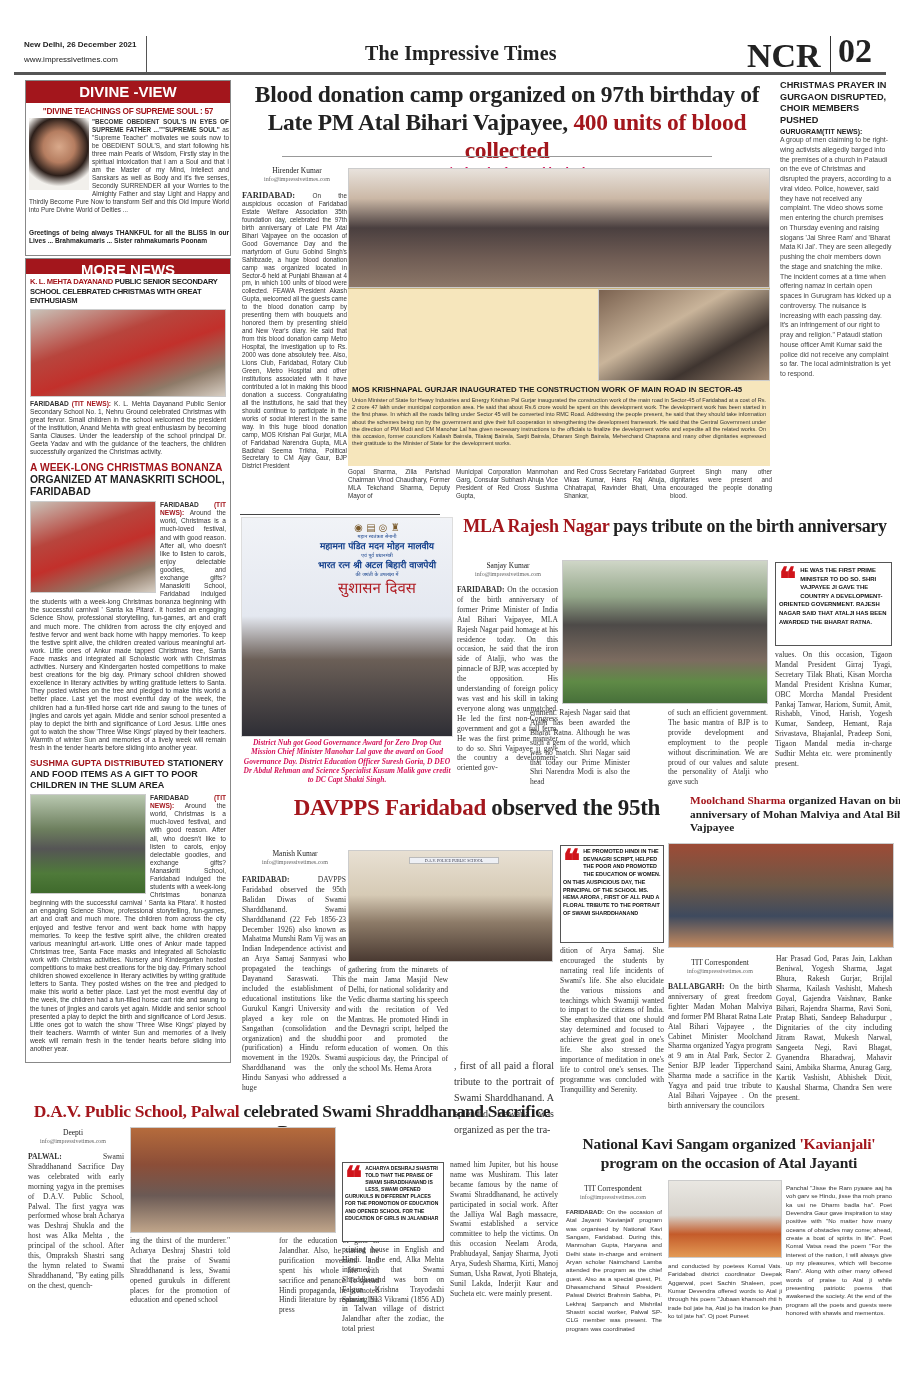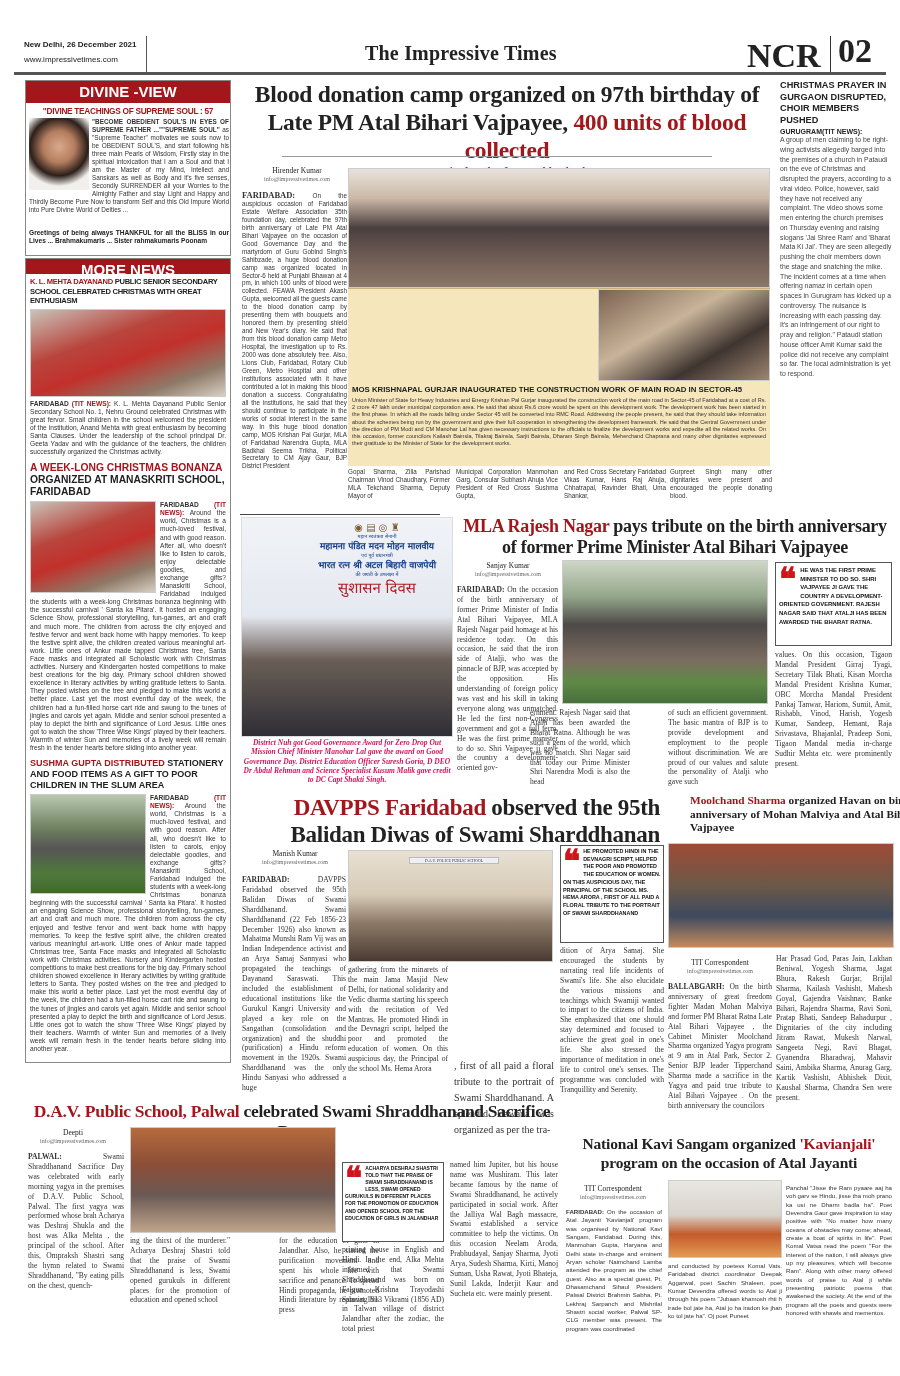--- a/index.html
+++ b/index.html
@@ -125,39 +125,37 @@
     <div style="font-size:5px;">एवं पूर्व प्रधानमंत्री</div>
     <div style="font-size:9px;font-weight:bold;">भारत रत्न श्री अटल बिहारी वाजपेयी</div>
     <div style="font-size:5px;">की जयंती के उपलक्ष्य में</div>
     <div style="font-size:15px;font-weight:normal;color:#b01d24;">सुशासन दिवस</div>
   </div>
 </div>
 <div class="abs pink" style="left:241px;top:738px;width:212px;font-size:7.5px;font-style:italic;font-weight:bold;line-height:9.3px;text-align:center;">District Nuh got Good Governance Award for Zero Drop Out Mission Chief Minister Manohar Lal gave the award on Good Governance Day. District Education Officer Suresh Goria, D DEO Dr Abdul Rehman and Science Specialist Kusum Malik gave credit to DC Capt Shakti Singh.</div>
 
 <div class="abs" style="left:455px;top:516px;width:440px;text-align:center;font-weight:bold;font-size:18px;line-height:21px;letter-spacing:-0.3px;">
   <span class="red">MLA Rajesh Nagar</span><span> pays tribute on the birth anniversary</span><br>
-  <span>of former Prime Minister Atal Bihari Vajpayee</span>
 </div>
 <div class="abs" style="left:458px;top:561px;width:100px;font-size:7.5px;text-align:center;">Sanjay Kumar</div>
 <div class="abs" style="left:458px;top:571px;width:100px;font-size:6px;text-align:center;color:#666;">info@impressivetimes.com</div>
 <div class="abs photo-green" style="left:562px;top:560px;width:206px;height:144px;border:1px solid #ccc;background:linear-gradient(180deg,#cfd6c7 0%,#94a78a 25%,#4d4a48 45%,#7c6c60 70%,#5f8a46 85%,#47703a 100%);"></div>
 <div class="abs body-serif" style="left:457px;top:585px;width:101px;font-size:7.6px;line-height:9.9px;">
   <b>FARIDABAD:</b><span> On the occasion of the birth anniversary of former Prime Minister of India Atal Bihari Vajpayee, MLA Rajesh Nagar paid homage at his residence today. On this occasion, he said that the iron side of Atalji, who was the pinnacle of BJP, was accepted by the opposition. His understanding of foreign policy was vast and his skill in taking everyone along was unmatched. He led the first non-Congress government and got a full term. He was the first prime minister to do so. Shri Vajpayee ji gave the country a development-oriented gov-</span>
 </div>
 <div class="abs body-serif" style="left:530px;top:708px;width:100px;font-size:7.6px;line-height:9.9px;">ernment. Rajesh Nagar said that Atalji has been awarded the Bharat Ratna. Although he was such a gem of the world, which was no match. Shri Nagar said that today our Prime Minister Shri Narendra Modi is also the head</div>
 <div class="abs body-serif" style="left:668px;top:708px;width:100px;font-size:7.6px;line-height:9.9px;">of such an efficient government. The basic mantra of BJP is to provide development and employment to the people without discrimination. We are proud of our values and salute the personality of Atalji who gave such</div>
 <div class="abs quote-box" style="left:775px;top:562px;width:117px;height:84px;padding:3px;font-size:5.9px;line-height:8.6px;">
   <span class="qmark" style="float:left;margin-right:4px;">❝</span>
   <span>HE WAS THE FIRST PRIME MINISTER TO DO SO. SHRI VAJPAYEE JI GAVE THE COUNTRY A DEVELOPMENT-ORIENTED GOVERNMENT. RAJESH NAGAR SAID THAT ATALJI HAS BEEN AWARDED THE BHARAT RATNA.</span>
 </div>
 <div class="abs body-serif" style="left:775px;top:650px;width:117px;font-size:7.6px;line-height:9.9px;">values. On this occasion, Tigaon Mandal President Girraj Tyagi, Secretary Tilak Bhati, Kisan Morcha Mandal President Krishna Kumar, OBC Morcha Mandal President Pankaj Tanwar, Hariom, Sumit, Amit, Rishabh, Vinod, Harish, Yogesh Kumar, Sandeep, Hemant, Raja Srivastava, Bhajanlal, Pradeep Soni, Tigaon Mandal media in-charge Sudhir Mehta etc. were prominently present.</div>
 
 <div class="abs" style="left:240px;top:794px;width:420px;text-align:right;font-weight:bold;font-size:23px;line-height:27px;letter-spacing:-0.3px;">
   <span class="red">DAVPPS Faridabad</span><span> observed the 95th</span><br>
-  <span>Balidan Diwas of Swami Sharddhanan</span>
 </div>
 <div class="abs" style="left:245px;top:849px;width:100px;font-size:7.5px;text-align:center;">Manish Kumar</div>
 <div class="abs" style="left:245px;top:859px;width:100px;font-size:6px;text-align:center;color:#666;">info@impressivetimes.com</div>
 <div class="abs body-serif" style="left:242px;top:875px;width:104px;font-size:7.6px;line-height:9.9px;">
   <b>FARIDABAD:</b><span> DAVPPS Faridabad observed the 95th Balidan Diwas of Swami Sharddhanand. Swami Sharddhanand (22 Feb 1856-23 December 1926) also known as Mahatma Munshi Ram Vij was an Indian Independence activist and an Arya Samaj Sannyasi who propagated the teachings of Dayanand Saraswati. This included the establishment of educational institutions like the Gurukul Kangri University and played a key role on the Sangathan (consolidation and organization) and the shuddhi (purification) a Hindu reform movement in the 1920s. Swami Sharddhanand was the only Hindu Sanyasi who addressed a huge</span>
 </div>
 <div class="abs photo-hall" style="left:348px;top:850px;width:205px;height:112px;border:1px solid #ccc;">
   <div style="position:absolute;left:60px;top:6px;width:90px;background:#eef0f5;font-size:4px;color:#334;text-align:center;border:1px solid #bbb;">D.A.V. POLICE PUBLIC SCHOOL</div>
 </div>
 <div class="abs body-serif" style="left:348px;top:965px;width:100px;font-size:7.6px;line-height:9.9px;">gathering from the minarets of the main Jama Masjid New Delhi, for national solidarity and Vedic dharma starting his speech with the recitation of Ved Mantras. He promoted Hindi in the Devnagri script, helped the poor and promoted the education of women. On this auspicious day, the Principal of the school Ms. Hema Arora</div>

